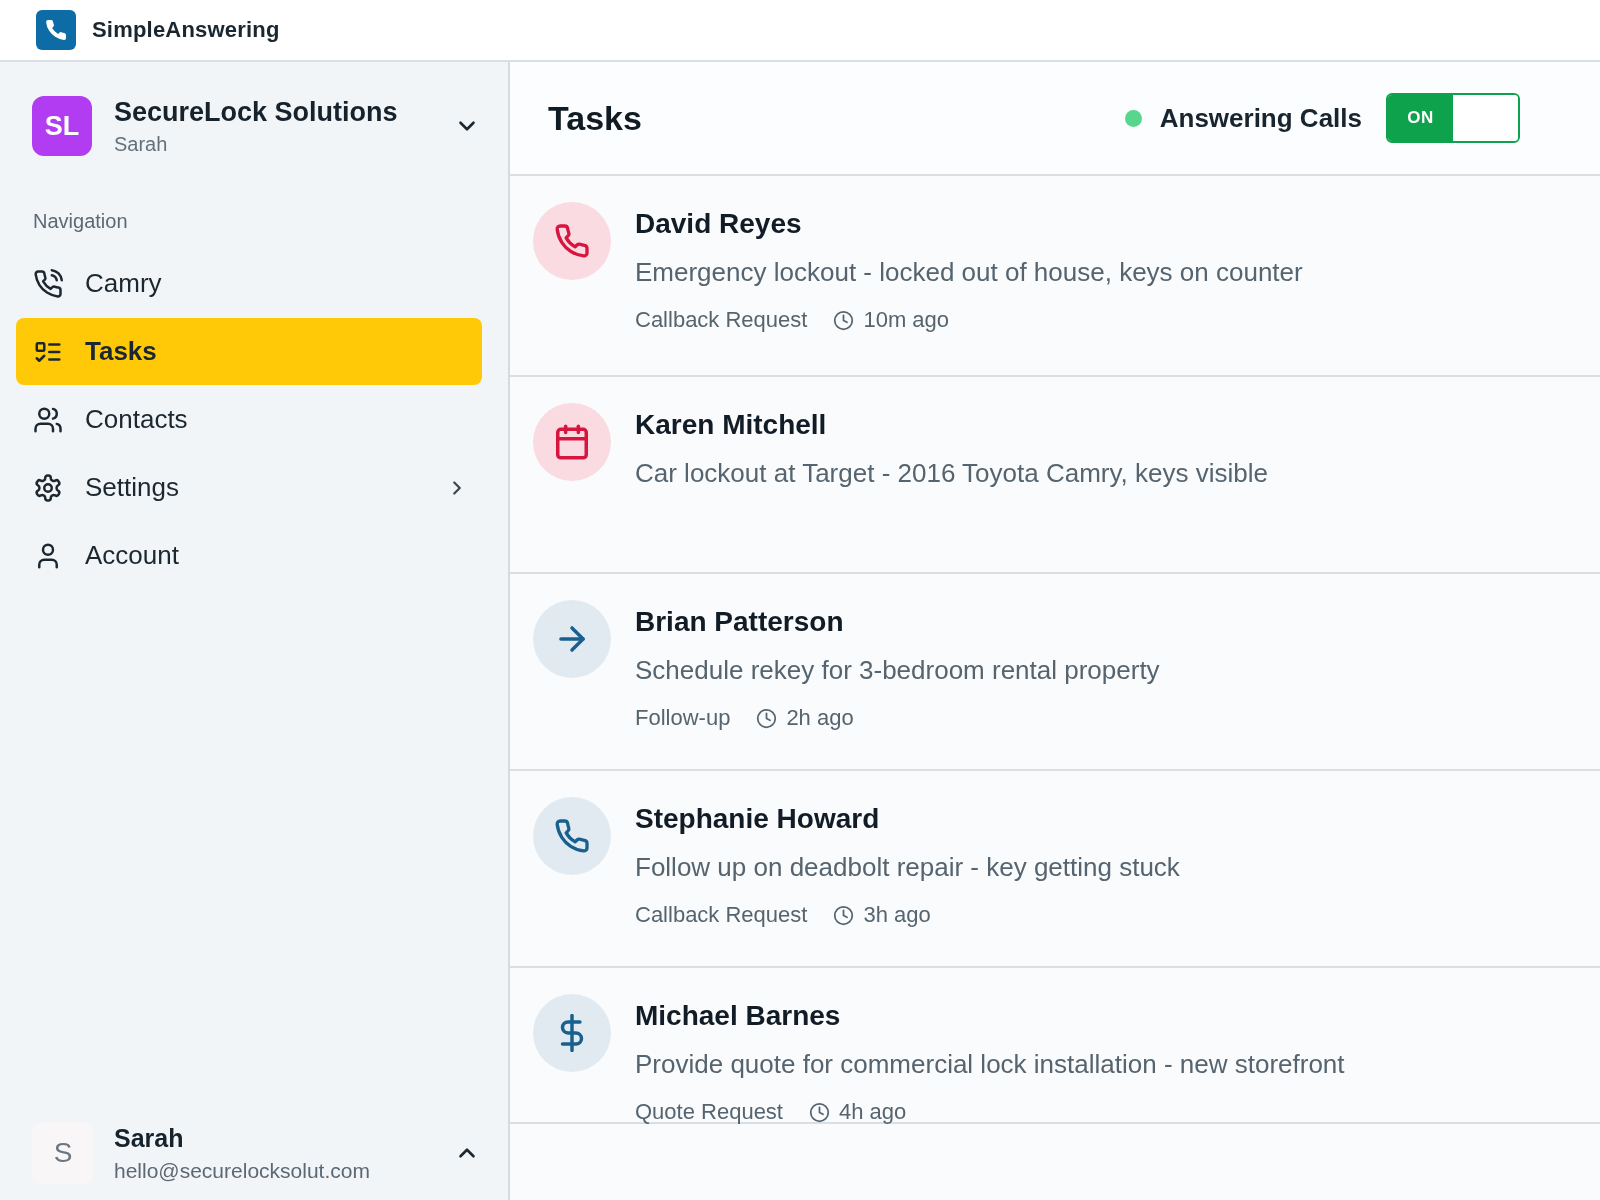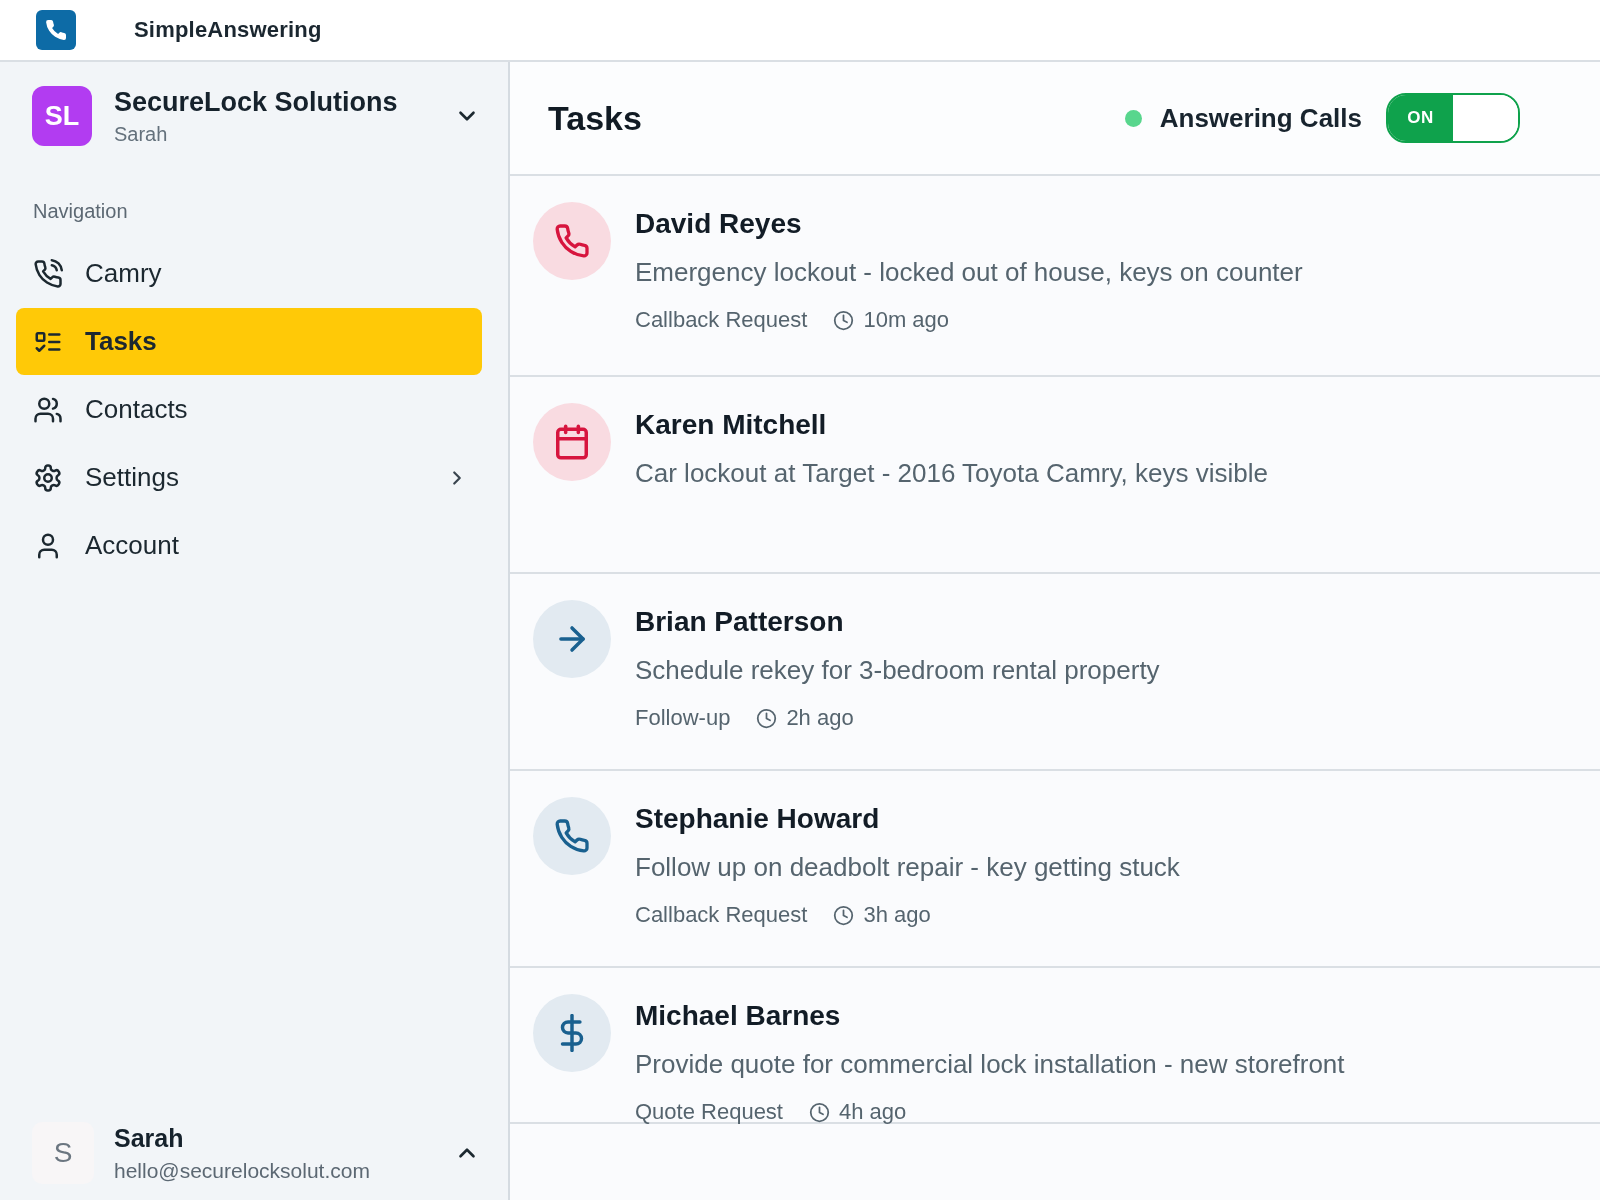--- a/index.html
+++ b/index.html
@@ -1,31 +1,31 @@
 <!DOCTYPE html>
 <html><head>
 <meta charset="utf-8">
 <style>
   * { margin:0; padding:0; box-sizing:border-box; }
   html,body { width:1600px; height:1200px; overflow:hidden;
     font-family:"Liberation Sans","DejaVu Sans",sans-serif; background:#fff; }
 
   
   .topbar { height:62px; background:#fff; border-bottom:2px solid #DADFE4;
-    display:flex; align-items:center; padding-left:36px;gap:42px; }
+    display:flex; align-items:center; padding-left:36px; }
   .logo-box { width:40px; height:40px; background:#0D6BA6; border-radius:6px;
     display:flex; align-items:center; justify-content:center; margin-right:16px; }
   .app-name { font-size:22px; font-weight:700; color:#1B2730; letter-spacing:.2px; }
 
   
   .app { display:flex; height:1138px; }
 
   
   .sidebar { width:510px; flex:none; background:#F2F5F8; border-right:2px solid #D5DBE1;
-    display:flex; flex-direction:column; padding-top:24px; }
+    display:flex; flex-direction:column; padding-top:34px; }
   .org-row { display:flex; align-items:center; gap:22px; padding:0 28px 0 32px; cursor:pointer; }
   .org-avatar { width:60px; height:60px; border-radius:12px; background:#B23CF1; color:#fff;
     font-size:27px; font-weight:700; display:flex; align-items:center; justify-content:center; flex:none; }
   .org-name { font-size:27px; font-weight:700; color:#16222C; line-height:1.2; }
   .org-sub { font-size:20px; color:#64717C; margin-top:5px; }
   .org-chevron { margin-left:auto; color:#1C2830; display:flex; }
 
   .nav-label { margin:54px 0 16px 33px; font-size:20px; color:#5C6873; }
   .nav-item { display:flex; align-items:center; gap:22px; height:67px; margin:1px 26px 1px 16px;
     padding:0 14px 0 17px; border-radius:8px; font-size:26px; color:#1C2830; cursor:pointer; }
@@ -42,21 +42,21 @@
   .footer-chevron { margin-left:auto; color:#1C2830; display:flex; }
 
   
   .main { flex:1; display:flex; flex-direction:column; background:#FAFBFD; }
   .main-header { height:114px; flex:none; background:#FCFDFE; border-bottom:2px solid #DADFE4;
     display:flex; align-items:center; padding:0 80px 0 38px; }
   .page-title { font-size:34px; font-weight:700; color:#111B24; }
   .status-group { margin-left:auto; display:flex; align-items:center; }
   .status-dot { width:17px; height:17px; border-radius:50%; background:#58D68D; margin-right:18px; }
   .status-label { font-size:26px; font-weight:600; color:#18242E; margin-right:24px; }
-  .toggle { width:134px; height:50px; border:2px solid #0FA24C; border-radius:20px;
+  .toggle { width:134px; height:50px; border:2px solid #0FA24C; border-radius:6px;
     background:#fff; display:flex; overflow:hidden; cursor:pointer; }
   .toggle-on { width:50%; background:#0FA24C; color:#fff; font-size:17px; font-weight:700;
     display:flex; align-items:center; justify-content:center; letter-spacing:.5px; }
   .toggle-off { width:50%; background:#fff; }
 
   .task-list { flex:1; background:#FAFBFD; overflow:hidden; }
   .task-row { display:flex; align-items:flex-start; height:197px; padding:26px 40px 8px 23px;
     border-bottom:2px solid #DADFE4; background:#FAFBFD; cursor:pointer; }
   .task-row.first { height:201px; }
   .task-row.last  { height:156px; }

